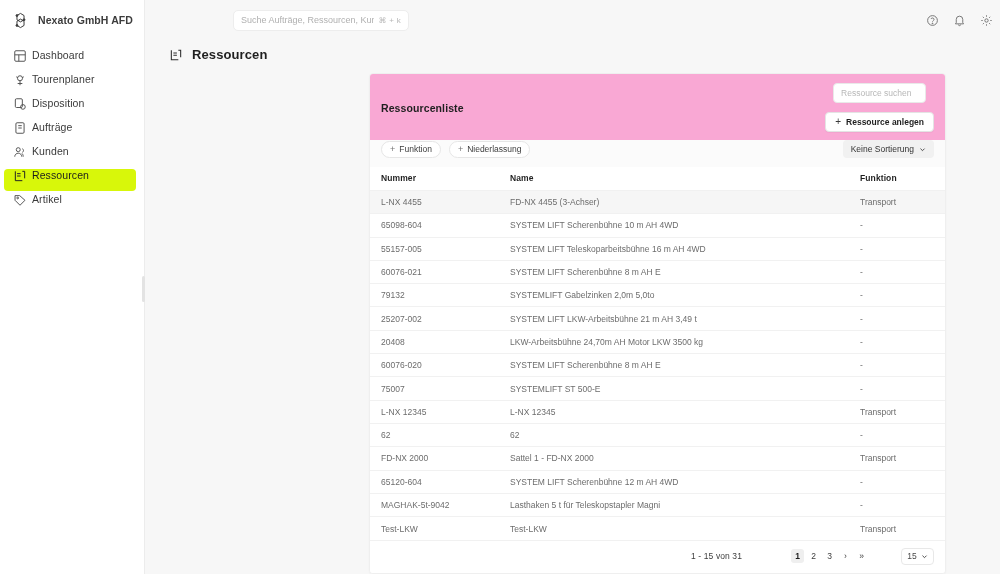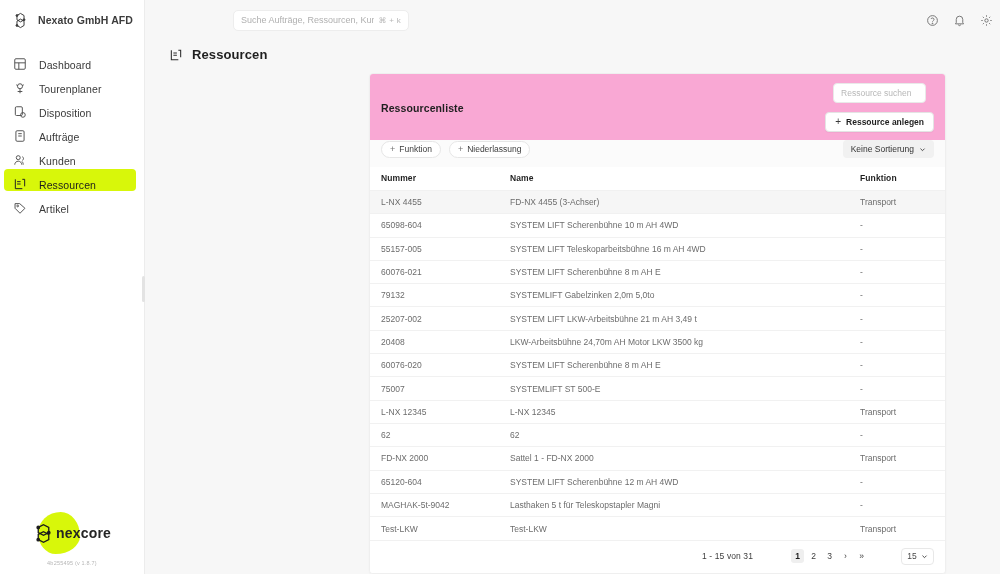--- a/index.html
+++ b/index.html
@@ -26,21 +26,21 @@
     padding: 11px 10px 11px 12px;
     height: 40px;
   }
   .brand-logo { width: 17px; height: 17px; flex: 0 0 17px; display:block; }
   .brand-name {
     font-size: 10.5px; font-weight: 700; color: #3c3c3c;
     letter-spacing: .1px; white-space: nowrap; overflow: hidden;
   }
   .nav { margin-top: 8px; display: flex; flex-direction: column; }
   .nav-item {
-    display: flex; align-items: flex-end; gap: 12px;
+    display: flex; align-items: flex-start; gap: 5px;
     height: 22px; margin: 1px 8px 1px 4px;
     padding: 0 8px 0 9px;
     border-radius: 4px;
     cursor: pointer;
     color: #3f3f3f;
   }
   .nav-item .ic { width: 14px; height: 14px; flex: 0 0 14px; display: block; color: #555; }
   .nav-item .lbl { font-size: 10.5px; color: #3a3a3a; letter-spacing: .1px; white-space: nowrap; }
   .nav-item.active { background: #d8f70a; }
   .nav-item.active .lbl { color: #1d1d1d; }
@@ -180,21 +180,21 @@
   .col-fn { width: 85px; }
   .col-nl { width: auto; }
   thead th.col-nr { padding-left: 11px; }
 
   .pagination {
     display: flex; align-items: center; justify-content: flex-end;
     gap: 9px; padding: 7px 11px 8px 11px;
     border-top: 1px solid #f1f1f1;
     background: #ffffff;
   }
-  .pg-info { font-size: 8.5px; color: #3d3d3d; margin-right: 29px; letter-spacing: .1px; }
+  .pg-info { font-size: 8.5px; color: #3d3d3d; margin-right: 40px; letter-spacing: .1px; }
   .pg-pages { display: flex; align-items: center; gap: 3px; }
   .pg-btn {
     min-width: 13px; height: 14px; padding: 0 3px;
     display: flex; align-items: center; justify-content: center;
     font-size: 8.5px; color: #3d3d3d; border-radius: 3px; cursor: pointer;
   }
   .pg-btn.current { background: #efefef; color: #1d1d1d; font-weight: 600; }
   .pg-size {
     margin-left: 24px; width: 33px; height: 17px;
     border: 1px solid #e8e8e8; border-radius: 4px;
@@ -275,34 +275,20 @@
       <div class="nav-item">
         <svg class="ic" viewBox="0 0 24 24" fill="none" stroke="currentColor" stroke-width="1.7">
           <path d="M20.5 12.5L12 21 3.5 12.5V4.5h8z"></path>
             <circle cx="8" cy="8.5" r="1.5"></circle>
         </svg>
         <span class="lbl">Artikel</span>
       </div>
 
     </nav>
 
-    <div class="sidebar-footer">
-      <div class="nexcore-logo">
-        <div class="nexcore-blob"></div>
-        <svg class="nexcore-mark" viewBox="0 0 24 24" fill="none" stroke="currentColor" stroke-width="1.5">
-          <path d="M6 5 L12 2 L18 5 L18 11 L12 14 L6 11 Z"></path>
-          <path d="M6 13 L12 10 L18 13 L18 19 L12 22 L6 19 Z"></path>
-          <circle cx="6" cy="5" r="1.4" fill="currentColor"></circle>
-          <circle cx="18" cy="11" r="1.4" fill="currentColor"></circle>
-          <circle cx="6" cy="19" r="1.4" fill="currentColor"></circle>
-        </svg>
-        <span class="nexcore-word">nexcore</span>
-      </div>
-      <div class="version">4b255495 (v 1.8.7)</div>
-    </div>
 
     <div class="resize-handle"></div>
   </aside>
 
   <section class="main">
 
     <header class="topbar">
       <div class="search-wrap">
         <input type="text" placeholder="Suche Aufträge, Ressourcen, Kunde..." style="">
         <span class="kbd-hint">⌘ + k</span>

